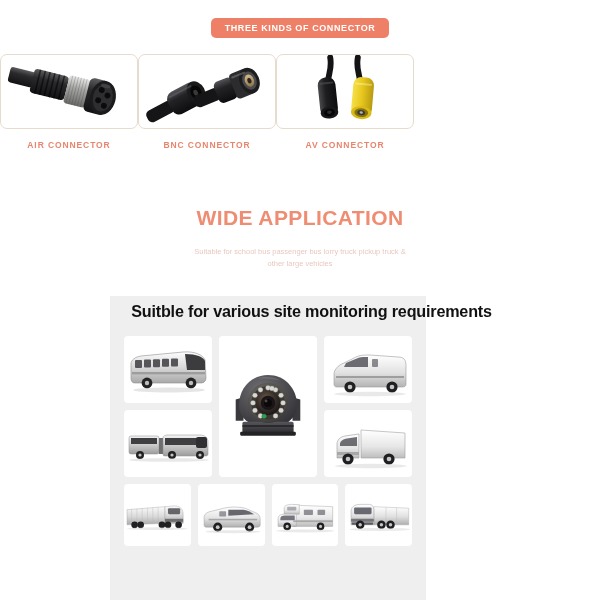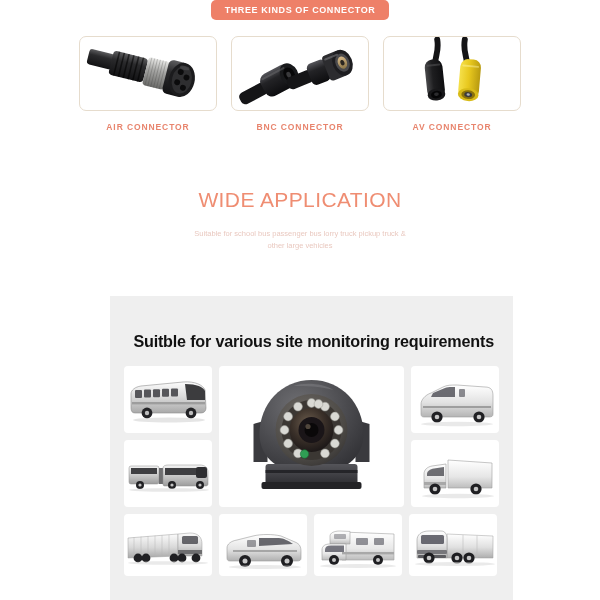--- a/index.html
+++ b/index.html
@@ -10,41 +10,40 @@
     width: 600px;
     height: 600px;
     background: #ffffff;
     font-family: "Liberation Sans", sans-serif;
     overflow: hidden;
     position: relative;
   }
 
   
   .connector-section {
-    padding-top: 0;
+    padding-top: 18px;
   }
   .badge-row {
     display: flex;
     justify-content: center;
   }
   .badge {
     background: #ee8068;
     color: #ffffff;
     font-size: 9px;
     font-weight: bold;
     letter-spacing: 0.6px;
     padding: 6px 14px 5px 14px;
     border-radius: 5px;
     line-height: 1;
     white-space: nowrap;
   }
   .cards {
     display: flex;
-    justify-content: center;
-    gap: 14px;
+    justify-content: flex-start;
     margin-top: 16px;
   }
   .card {
     width: 138px;
   }
   .card-frame {
     height: 73px;
     border: 1px solid #e6dccd;
     border-radius: 7px;
     background: #ffffff;
@@ -61,43 +60,43 @@
   }
 
   
   .wide-app {
     margin-top: 56px;
     text-align: center;
   }
   .wide-app-title {
     color: #ef8d72;
     font-size: 21px;
-    font-weight: normal;
+    font-weight: bold;
     letter-spacing: 0.4px;
   }
   .wide-app-sub {
     color: #e9c8bf;
     font-size: 7.5px;
     line-height: 1.55;
     margin-top: 16px;
     width: 230px;
     margin-left: auto;
     margin-right: auto;
   }
 
   
   .panel {
     position: absolute;
     left: 110px;
     top: 296px;
-    width: 403px;
+    width: 316px;
     height: 304px;
     background: #efefef;
     box-sizing: border-box;
-    padding: 36px 14px 0 14px;
+    padding: 6px 14px 0 14px;
   }
   .panel-title {
     color: #111111;
     font-size: 17px;
     font-weight: bold;
     letter-spacing: -0.2px;
     text-align: center;
     margin-bottom: 14px;
     white-space: nowrap;
     transform: scaleX(0.95);

